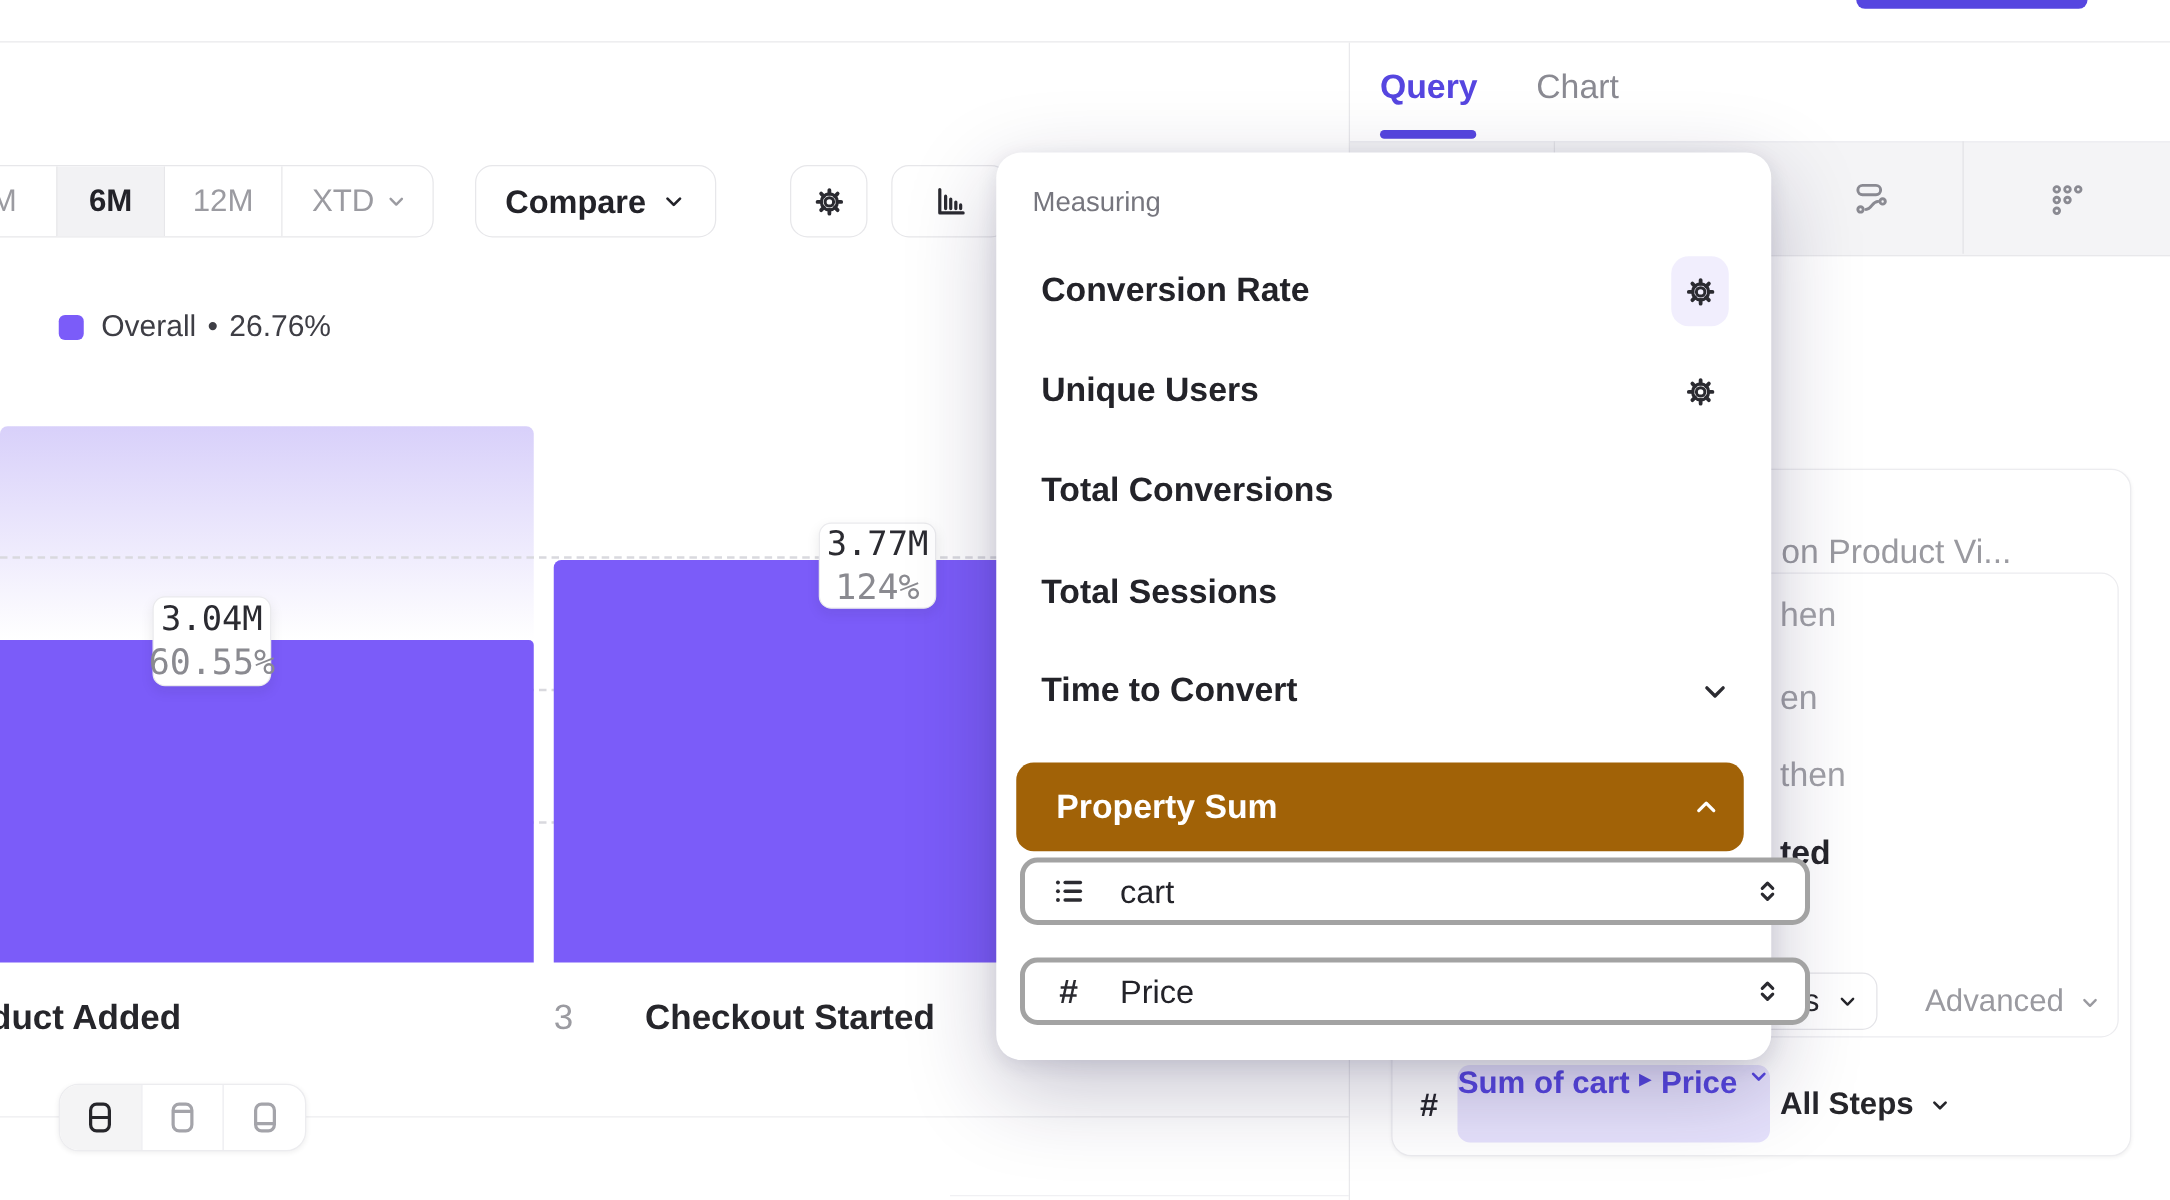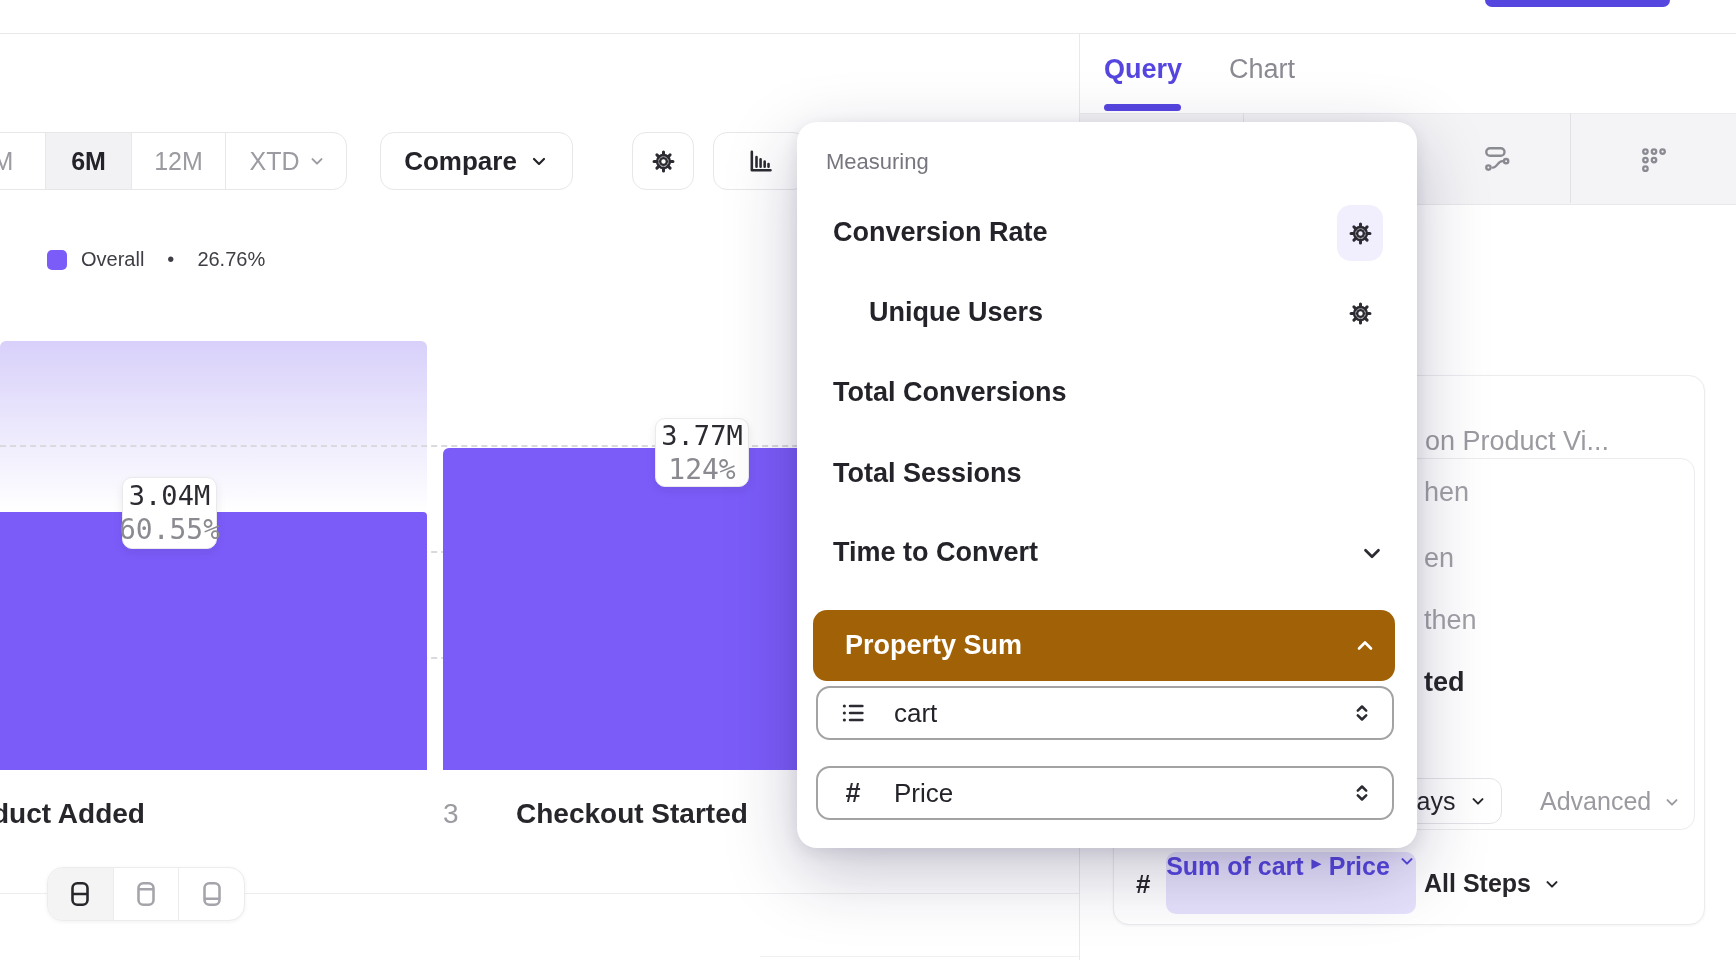--- a/index.html
+++ b/index.html
@@ -22,21 +22,21 @@
   .btn{border:1px solid #E7E7EA;border-radius:14px;background:#fff;display:flex;align-items:center;
        justify-content:center;box-sizing:border-box;}
   .compare-btn{left:380px;top:132px;width:193px;height:58px;gap:12px;font-size:26px;font-weight:700;color:#232329;}
   .icon-btn{width:62px;height:58px;color:#2B2B31;}
   .gear-btn{left:632px;top:132px;}
   .chartbar-btn{left:713px;top:132px;width:94px;}
 
   
   .legend{left:47px;top:248px;display:flex;align-items:center;gap:14px;}
   .legend-swatch{width:20px;height:20px;border-radius:5px;background:#7B5CF9;}
-  .legend-text{font-size:20px;color:#3E3E45;display:flex;gap:23px;align-items:flex-end;}
+  .legend-text{font-size:24px;color:#3E3E45;display:flex;gap:9px;align-items:flex-end;}
 
   
   .gridline{height:0;border-top:2px dashed #D9D9DE;z-index:2;}
   .bar-light{left:0;top:341px;width:427px;height:171px;z-index:1;border-radius:6px 6px 0 0;
              background:linear-gradient(180deg,#D8D0FA 0%,rgba(255,255,255,0) 100%);}
   .bar{background:#7B5CF9;z-index:3;}
   .bar1{left:0;top:512px;width:427px;height:258px;border-radius:0 4px 0 0;}
   .bar2{left:443px;top:448px;width:636px;height:322px;border-radius:6px 6px 0 0;}
   .value-box{background:#fff;border:1px solid #EAEAED;border-radius:10px;z-index:4;
              box-shadow:0 4px 10px rgba(20,20,30,.08);display:flex;flex-direction:column;
@@ -90,21 +90,21 @@
   .dropdown{left:797px;top:122px;width:620px;height:726px;background:#fff;border-radius:20px;z-index:20;
             box-shadow:0 24px 70px rgba(30,25,70,.25),0 4px 16px rgba(30,25,70,.10);}
   .dd-header{left:29px;top:27px;font-size:22px;color:#76767E;}
   .dd-item{left:36px;height:44px;display:flex;align-items:center;font-size:27px;font-weight:700;color:#232329;}
   .dd-gear-wrap{left:540px;width:46px;height:56px;border-radius:14px;display:flex;align-items:center;justify-content:center;color:#2B2B31;}
   .dd-gear-bg{background:#F1EEFD;}
   .dd-chevron{left:562px;color:#2B2B31;}
   .psum-row{left:16px;top:476px;width:582px;height:71px;background:#a16207;border-radius:14px;display:flex;
             align-items:center;padding:0 18px 0 32px;box-sizing:border-box;color:#fff;font-size:27px;font-weight:700;margin-top:12px;}
   .psum-row .grow{flex:1;}
-  .prop-row{left:19px;width:578px;height:54px;border:2px solid #a3a3a3;border-radius:14px;background:#fff;
+  .prop-row{left:19px;width:632px;height:54px;border:4px solid #a3a3a3;border-radius:14px;background:#fff;
             display:flex;align-items:center;padding:0 18px;box-sizing:border-box;gap:24px;justify-content:space-between;}
   .prop-row .grow{flex:1;}
   .prop-label{font-size:26px;font-weight:500;color:#232329;}
   .prop-icon{color:#2B2B31;display:flex;align-items:center;justify-content:center;width:34px;}
   .hash-glyph{font-size:27px;font-weight:700;color:#2B2B31;width:34px;text-align:center;}
   .cart-row{top:564px;}
   .price-row{top:644px;}
 </style>
 </head>
 <body>
@@ -306,21 +306,21 @@
         <svg width="27" height="27" viewBox="0 0 24 24" fill="none" stroke="currentColor" stroke-linecap="round">
           <circle cx="12" cy="12" r="3" stroke-width="2.1"></circle>
           <circle cx="12" cy="12" r="5.7" stroke-width="2.2"></circle>
           <g stroke-width="2.7">
               <path d="M17.7 12h2.7M15.96 15.96l1.9 1.9M12 17.7v2.7M8.04 15.96l-1.9 1.9M6.3 12H3.6M8.04 8.04l-1.9-1.9M12 6.3V3.6M15.96 8.04l1.9-1.9"></path>
             </g>
         </svg>
       </span>
     </div>
 
-    <div class="abs dd-item" style="top:168px;margin-left:36px;">Unique Users</div>
+    <div class="abs dd-item" style="top:168px;">Unique Users</div>
     <div class="abs dd-gear-wrap" style="top:163px;">
       <span>
         <svg width="27" height="27" viewBox="0 0 24 24" fill="none" stroke="currentColor" stroke-linecap="round">
           <circle cx="12" cy="12" r="3" stroke-width="2.1"></circle>
           <circle cx="12" cy="12" r="5.7" stroke-width="2.2"></circle>
           <g stroke-width="2.7">
               <path d="M17.7 12h2.7M15.96 15.96l1.9 1.9M12 17.7v2.7M8.04 15.96l-1.9 1.9M6.3 12H3.6M8.04 8.04l-1.9-1.9M12 6.3V3.6M15.96 8.04l1.9-1.9"></path>
             </g>
         </svg>
       </span>

